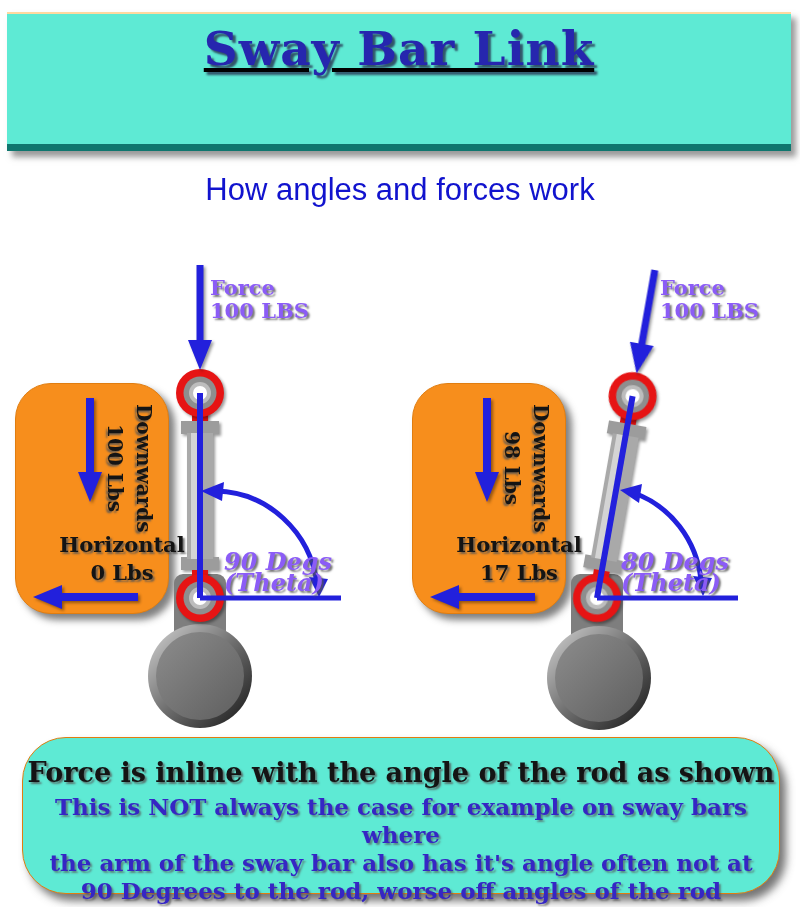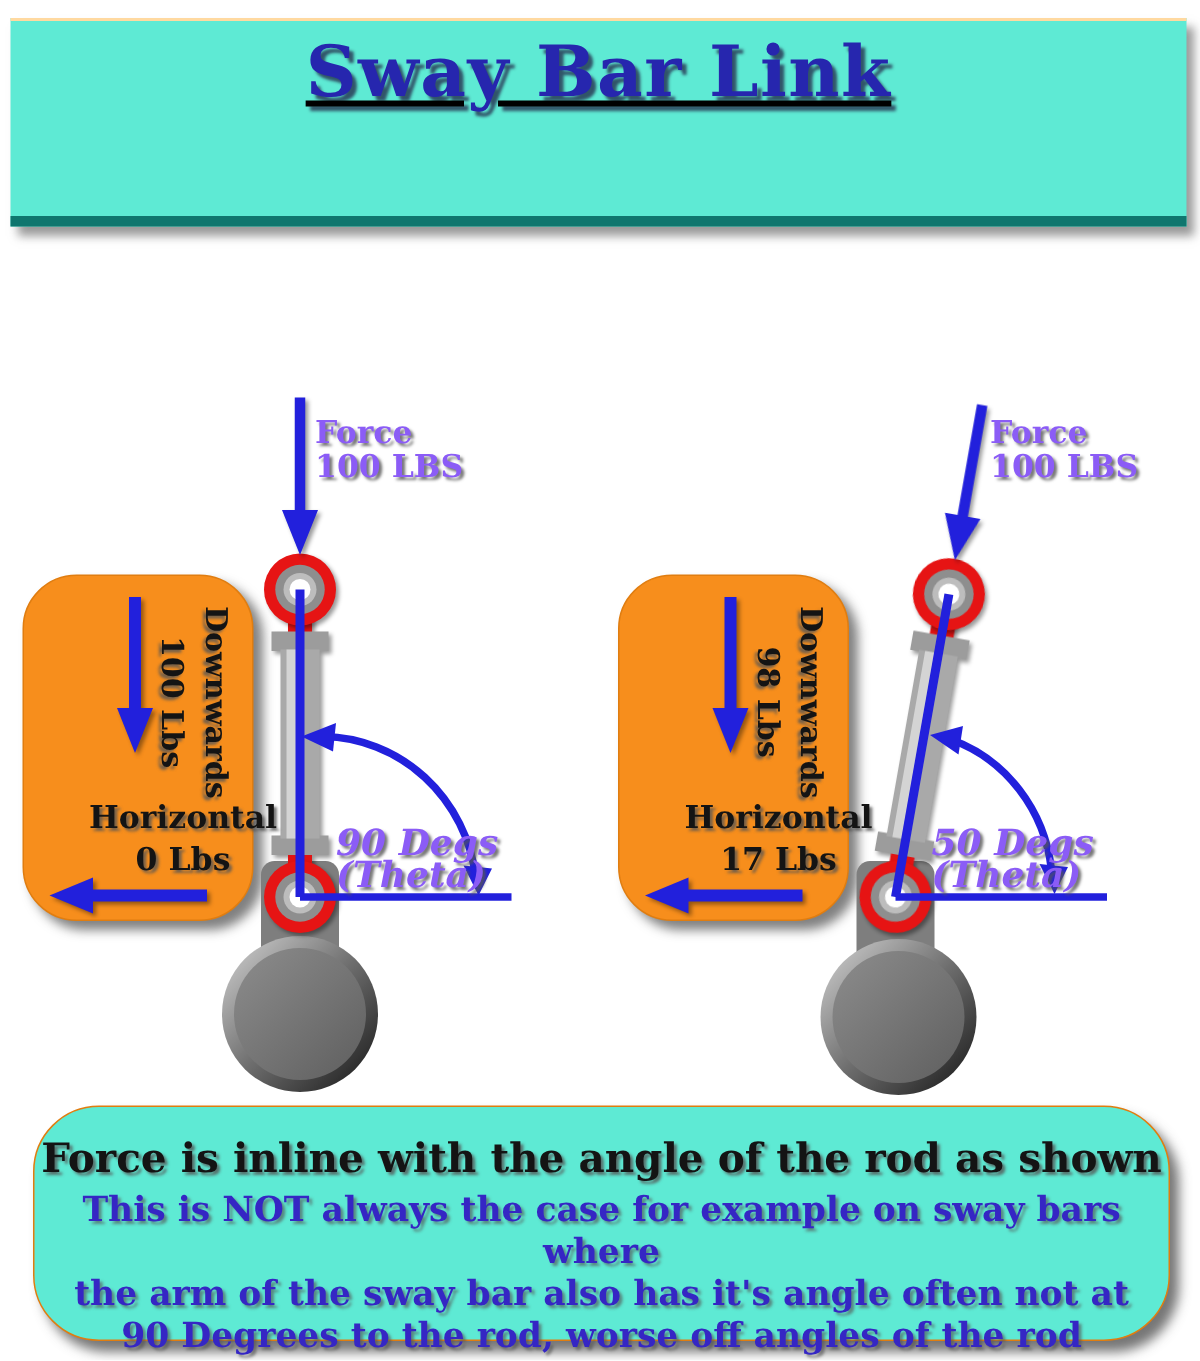--- a/index.html
+++ b/index.html
@@ -63,20 +63,21 @@
 <body>
 
 <div class="page">
 
   <div class="banner">
     <h1>
       <span>Sway Bar Link</span><br>
     </h1>
   </div>
 
+  <div class="subtitle">How angles and forces work</div>
 
   <div class="force-box left"></div>
   <div class="force-box right"></div>
 
   <svg class="diagram-svg" viewBox="0 0 800 500" xmlns="http://www.w3.org/2000/svg">
     <defs>
       <linearGradient id="bevel" x1="0" y1="0" x2="1" y2="1">
         <stop offset="0" stop-color="#d6d6d6"></stop>
         <stop offset="0.5" stop-color="#6e6e6e"></stop>
         <stop offset="1" stop-color="#141414"></stop>
@@ -211,21 +212,21 @@
   <div class="horiz-wrap l2">
     <span>Horizontal</span><br>
     <span>17 Lbs</span>
   </div>
 
   <div class="label angle-label l1">
     <span>90 Degs</span><br>
     <span>(Theta)</span>
   </div>
   <div class="label angle-label l2">
-    <span>50 Degs</span><br>
+    <span>80 Degs</span><br>
     <span>(Theta)</span>
   </div>
 
   <div class="footer">
     <div class="headline">Force is inline with the angle of the rod as shown</div>
     <div class="warn">
       <span>This is NOT always the case for example on sway bars where</span><br>
       <span>the arm of the sway bar also has it's angle often not at</span><br>
       <span>90 Degrees to the rod, worse off angles of the rod changes!</span>
     </div>

